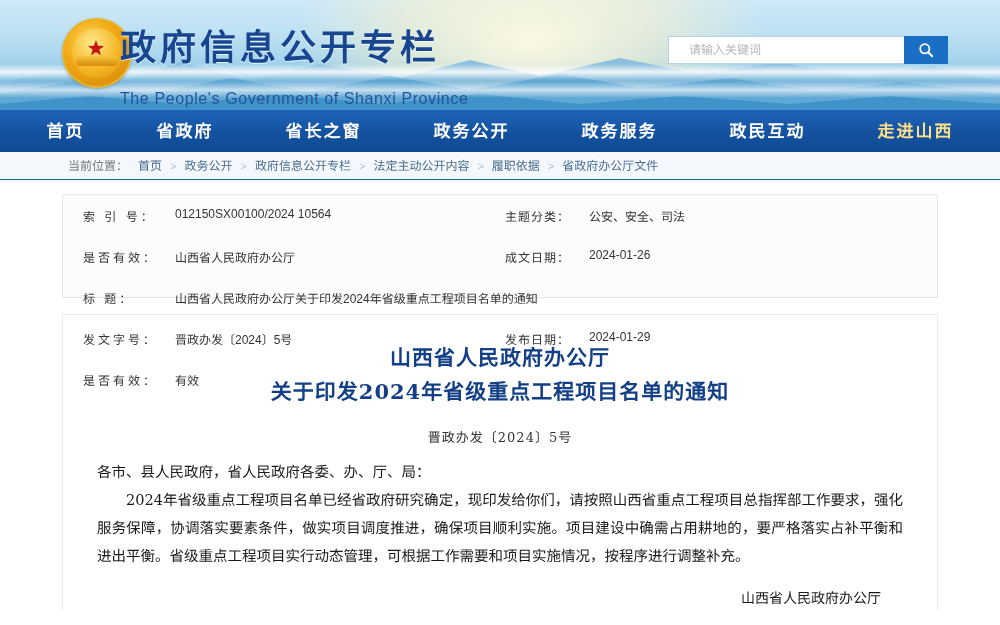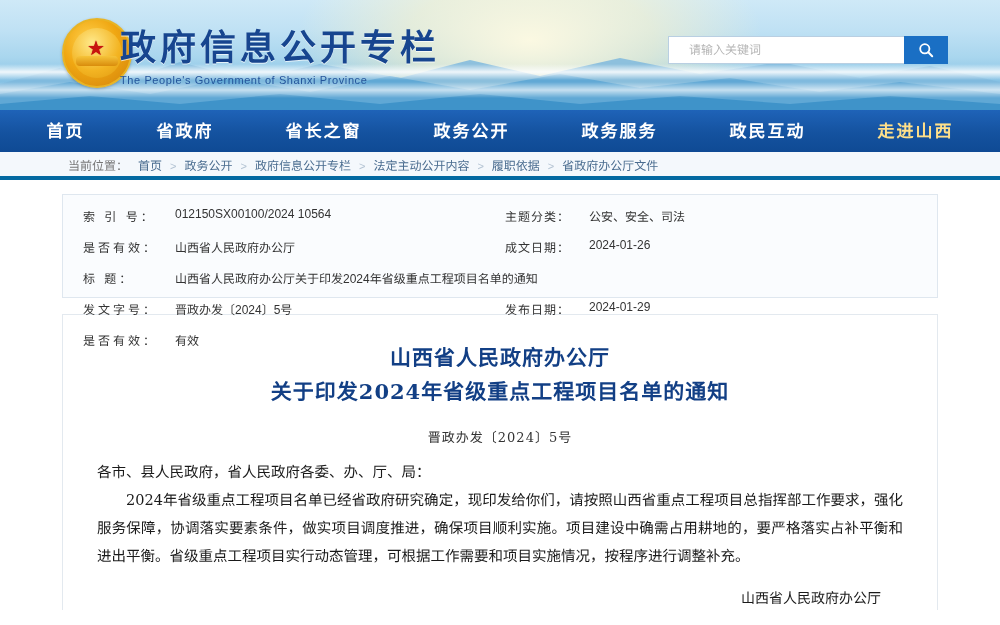--- a/index.html
+++ b/index.html
@@ -64,22 +64,22 @@
 
   .site-title {
     position: absolute; left: 120px; top: 18px;
   }
   .site-title .cn {
     font-family: "DejaVu Serif", "Liberation Serif", serif;
     font-size: 36px; font-weight: 700; color: #17458f; letter-spacing: 4px;
     text-shadow: 0 1px 0 rgba(255,255,255,.7);
   }
   .site-title .en {
-    margin-top: 4px;
-    font-size: 11px; color: #24559b; letter-spacing: .6px;
+    margin-top: 20px;
+    font-size: 16px; color: #24559b; letter-spacing: .6px;
   }
 
   
   .search-wrap {
     position: absolute; right: 52px; top: 36px;
     display: flex; align-items: stretch;
   }
   .search-input {
     width: 236px; height: 28px;
     border: 1px solid #b9cfe2; border-right: none;
@@ -107,21 +107,21 @@
     font-family: "DejaVu Serif", "Liberation Serif", serif;
     letter-spacing: 2px;
     padding: 0 36px; line-height: 42px;
     white-space: nowrap;
   }
   .nav a.active { color: #ffe08a; }
 
   
   .crumb-wrap {
     width: 1000px; background: #f4f8fc;
-    border-bottom: 4px solid #0369a1;
+    border-bottom: 1px solid #0369a1;
     height: 28px;
   }
   .crumb {
     width: 876px; margin: 0 auto;
     font-size: 12px; color: #666; line-height: 28px;
     display: flex; align-items: center; gap: 0px;
     padding-left: 6px;
   }
   .crumb .label { color: #777; margin-right: 10px; }
   .crumb a { color: #4a6c8f; text-decoration: none; }
@@ -131,21 +131,21 @@
   .meta-box {
     width: 876px; margin: 14px auto 0;
     border: 1px solid #dfe7ef;
     background: #fafcfe;
     padding: 12px 20px 10px 20px;
     height: 104px;
   }
   .meta-grid {
     display: grid;
     grid-template-columns: 92px 330px 84px auto;
-    row-gap: 14px;
+    row-gap: 24px;
     font-size: 12px; color: #333;
   }
   .meta-grid .k { color: #333; letter-spacing: 3px; text-align: justify; }
   .meta-grid .v { color: #333; }
   .meta-grid .k2 { color: #333; letter-spacing: 1px; }
 
   
   .doc {
     width: 876px; margin: 16px auto 0;
     border: 1px solid #e3e9ef; border-bottom: none;

